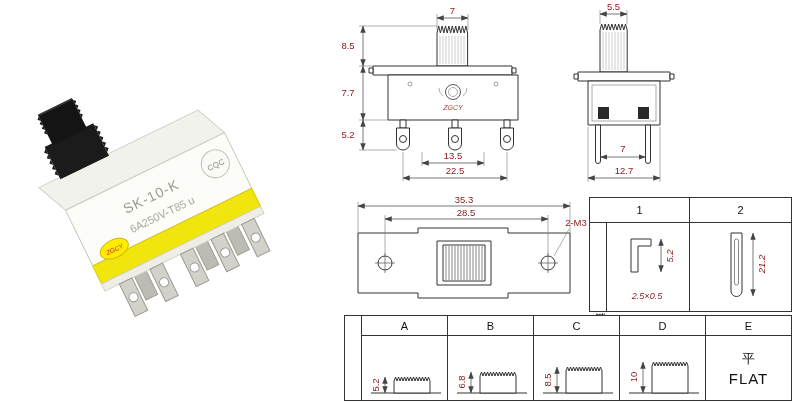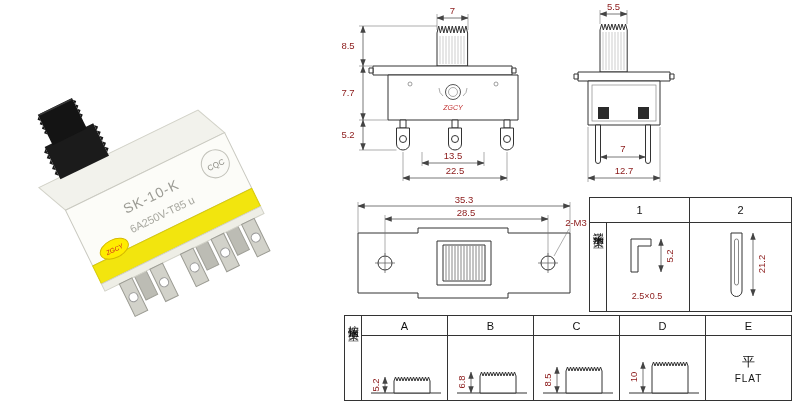--- a/index.html
+++ b/index.html
@@ -14,34 +14,34 @@
   .ext{stroke:#777;stroke-width:0.6;fill:none;}
   .dl{stroke:#555;stroke-width:0.8;marker-start:url(#arr);marker-end:url(#arr);}
   .rib{stroke:#999;stroke-width:0.5;}
   .rib2{stroke:#555;stroke-width:0.7;}
   .tbl{position:absolute;border:1px solid #333;background:#fff;display:flex;}
   .ttable{flex-direction:column;}
   .t-head{display:flex;height:25px;border-bottom:1px solid #333;}
   .t-h1{width:100px;border-right:1px solid #333;display:flex;align-items:center;justify-content:center;font-size:11px;color:#111;}
   .t-h2{flex:1;display:flex;align-items:center;justify-content:center;font-size:11px;color:#111;}
   .t-body{display:flex;flex:1;}
-  .vcol{display:flex;align-items:flex-start;justify-content:center;}
+  .vcol{display:flex;align-items:flex-end;justify-content:center;font-style:italic;}
   .vtext{writing-mode:vertical-lr;text-orientation:upright;letter-spacing:2px;font-size:11px;color:#111;}
   .t-label{width:17px;border-right:1px solid #333;}
   .t-c1{width:83px;border-right:1px solid #333;}
   .t-c2{flex:1;}
   .btable{flex-direction:row;}
   .b-label{width:17px;border-right:1px solid #333;}
   .b-col{flex:1;display:flex;flex-direction:column;border-right:1px solid #333;}
   .b-col:last-child{border-right:none;}
   .b-h{height:20px;border-bottom:1px solid #333;display:flex;align-items:center;justify-content:center;font-size:11px;color:#111;}
   .b-cell{flex:1;display:flex;align-items:center;justify-content:center;}
   .flat-cell{flex-direction:column;gap:2px;}
   .flat-cn{font-size:13px;color:#111;}
-  .flat-en{font-size:10px;color:#111;letter-spacing:1px;}
+  .flat-en{font-size:15px;color:#111;letter-spacing:1px;}
 </style>
 </head>
 <body>
 
 <div id="canvas">
 
   <svg width="0" height="0" style="position:absolute" aria-hidden="true">
     <defs>
       <marker id="arr" viewBox="0 0 8 6" markerWidth="9" markerHeight="7" refX="7.5" refY="3" orient="auto-start-reverse">
         <path d="M0,0 L8,3 L0,6 Z" fill="#444"></path>

